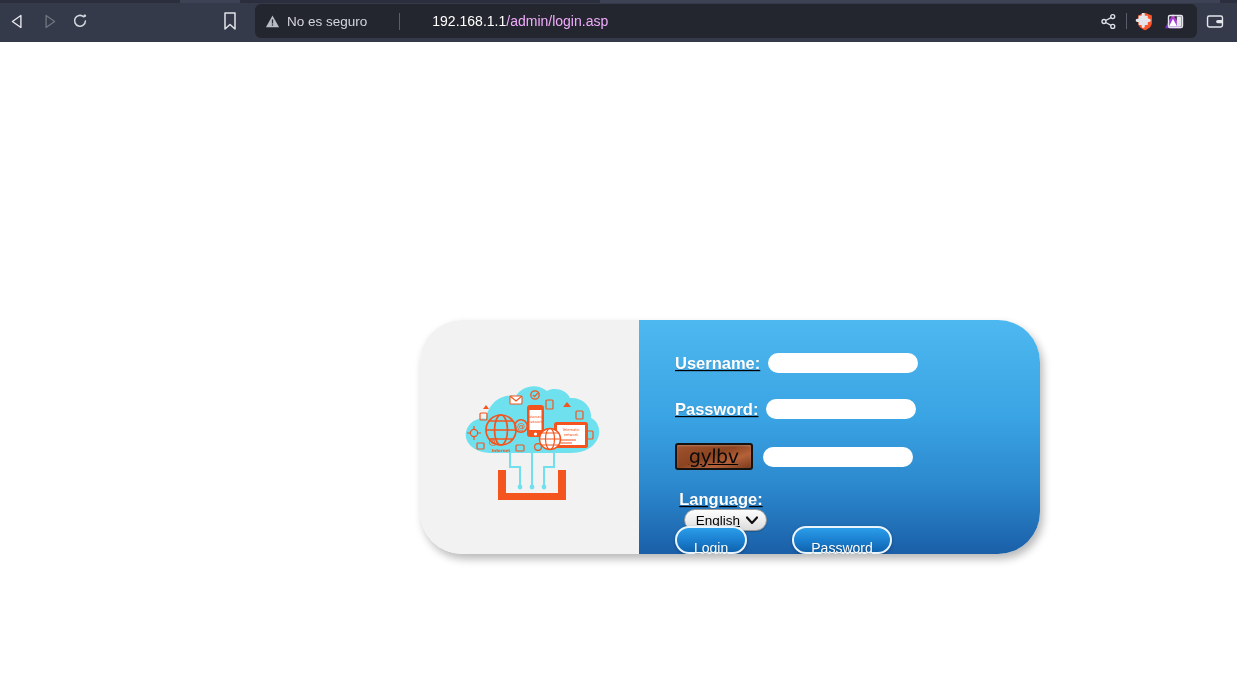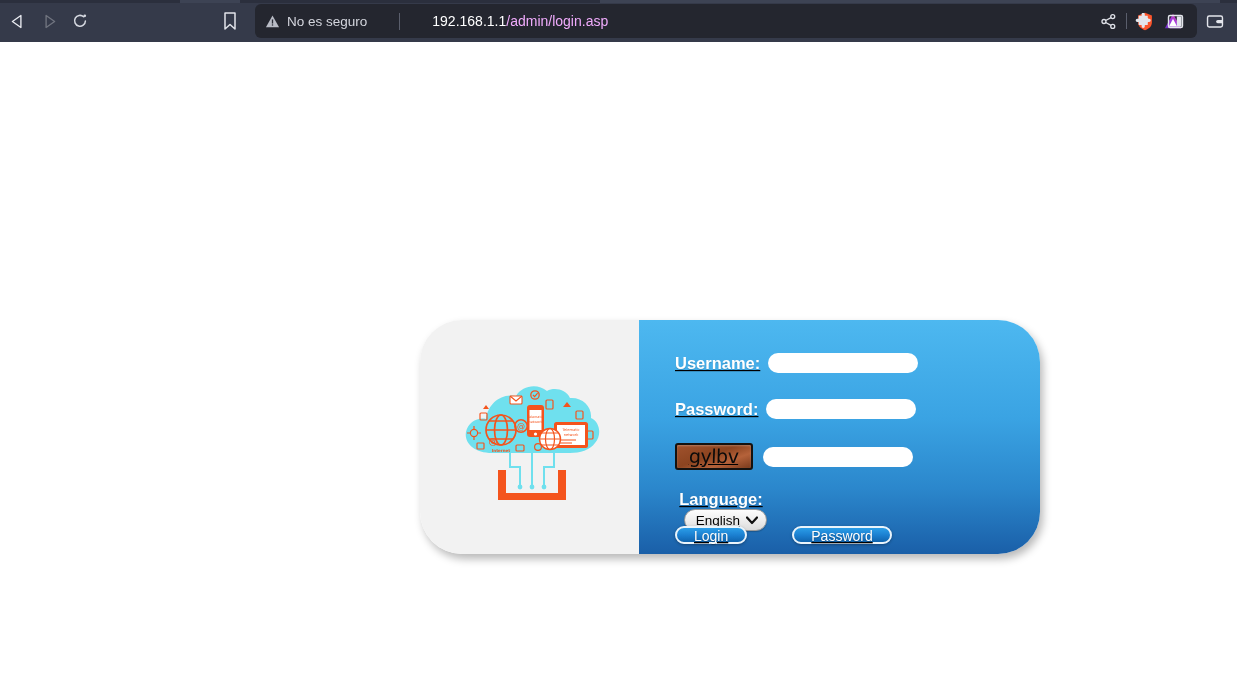--- a/index.html
+++ b/index.html
@@ -272,21 +272,21 @@
 
   
   .blue-btn {
     border: 2px solid #eaf4fb;
     border-radius: 14px;
     background: linear-gradient(180deg, #2b9ee8 0%, #1b7fd0 52%, #0f63ad 100%);
     color: #ffffff;
     font-family: "Liberation Sans", sans-serif;
     font-size: 14px;
     height: 18px;
-    padding: 0 17px;
+    padding: 12px 17px;
     cursor: pointer;
     box-shadow: 0 1px 3px rgba(0,0,0,0.3);
     text-shadow: 0 1px 1px rgba(0,0,0,0.3);
     outline: none;
   }
   #rewrite-button { margin-left: 45px; }
 </style>
 </head>
 <body>
 

